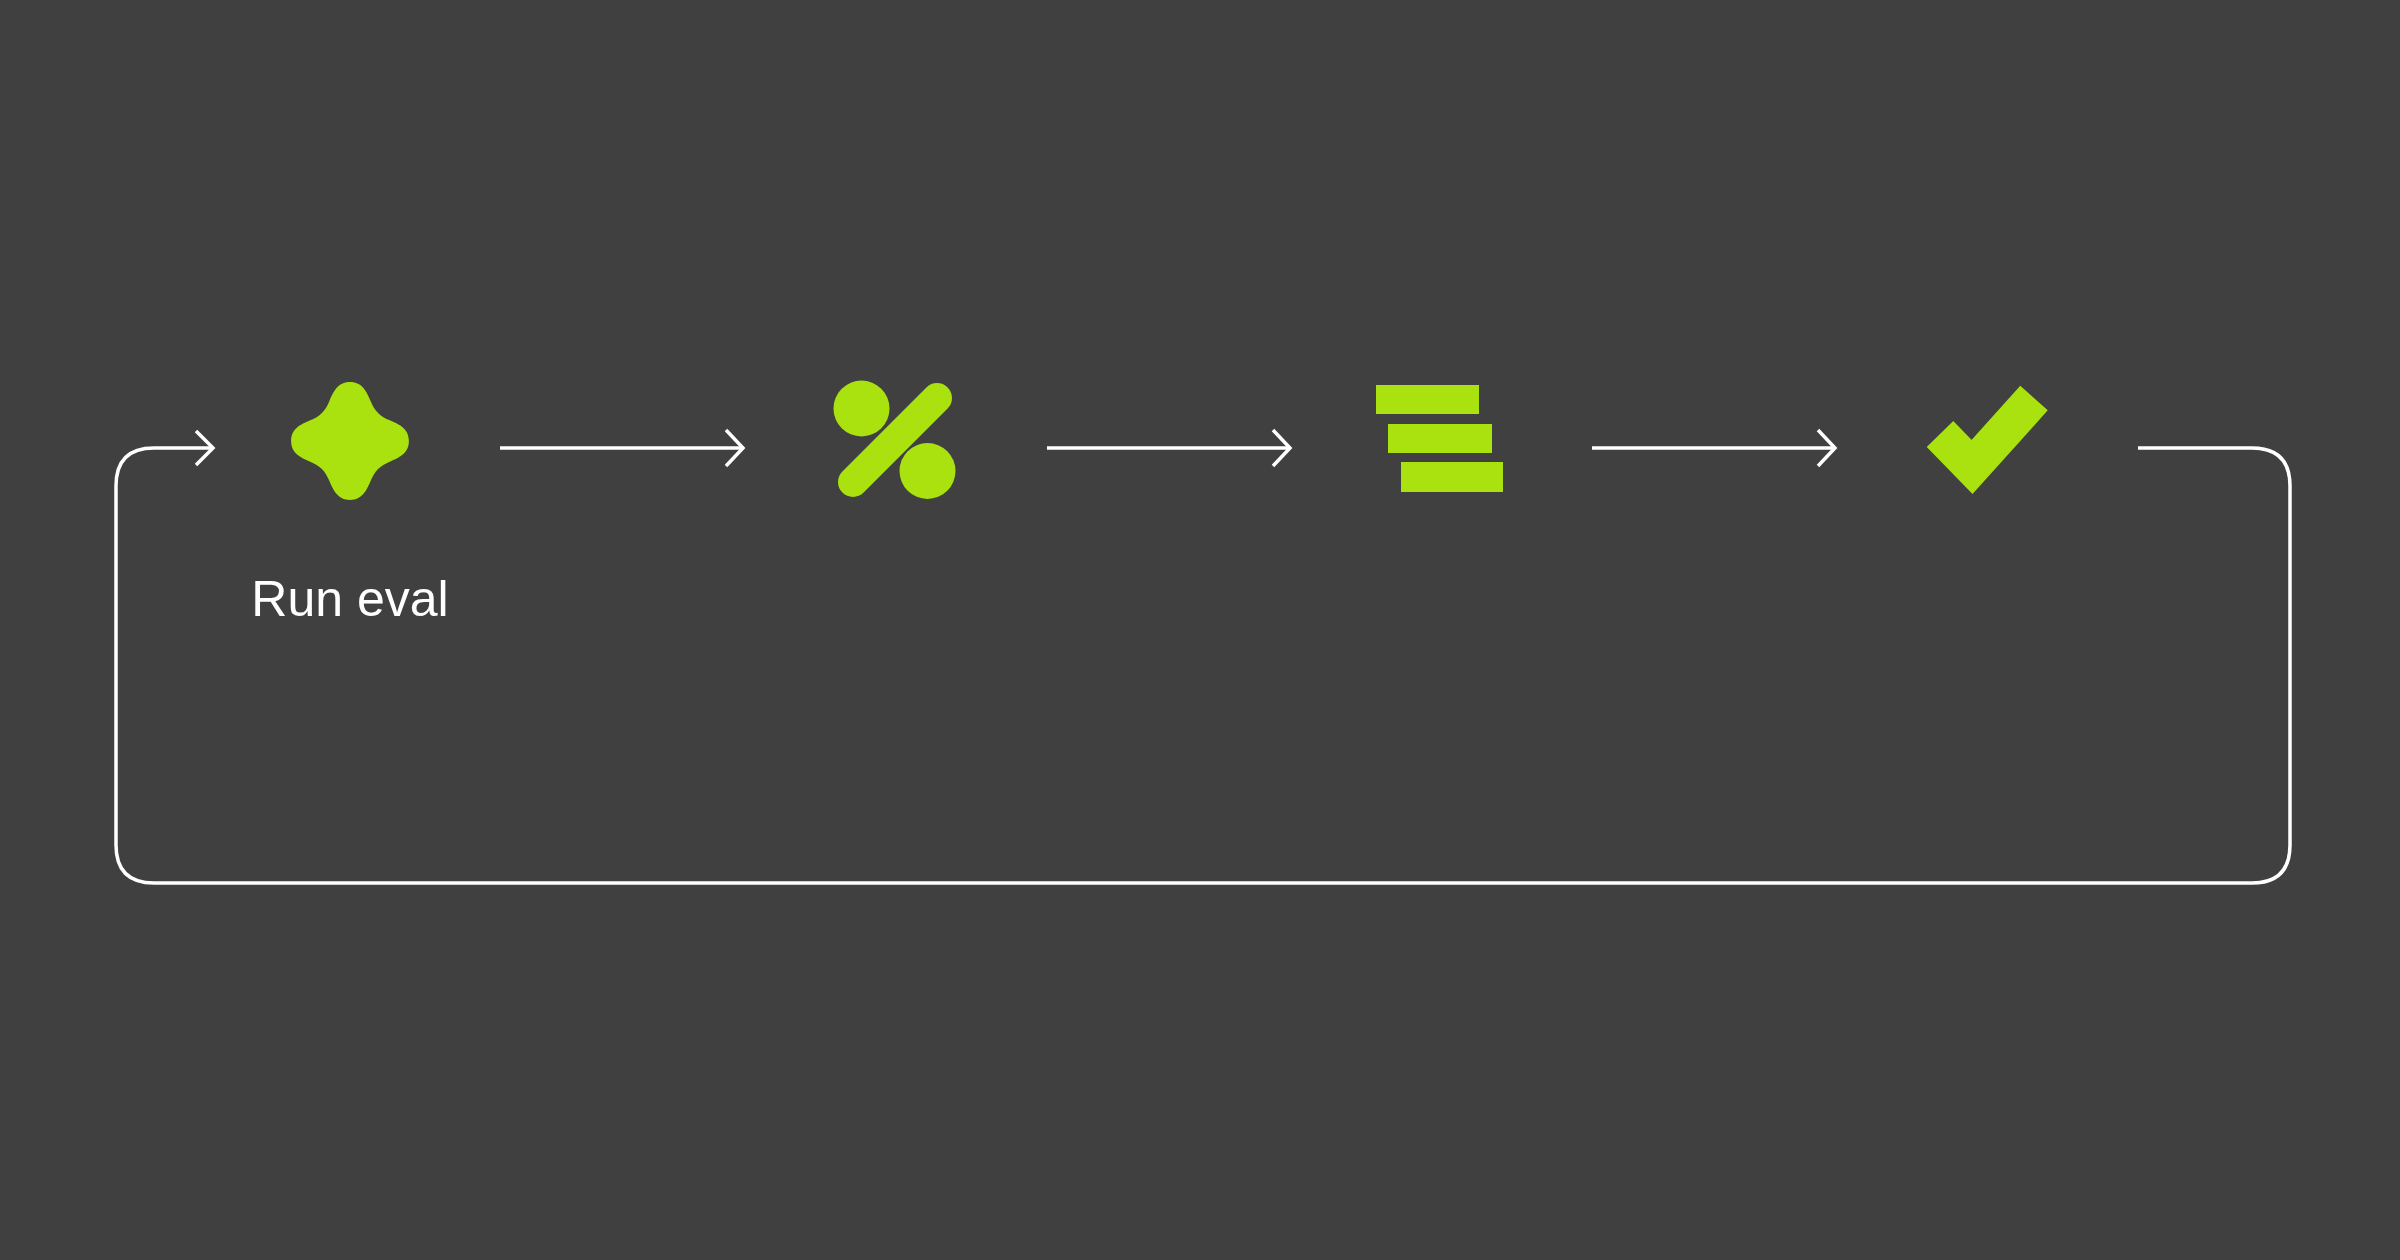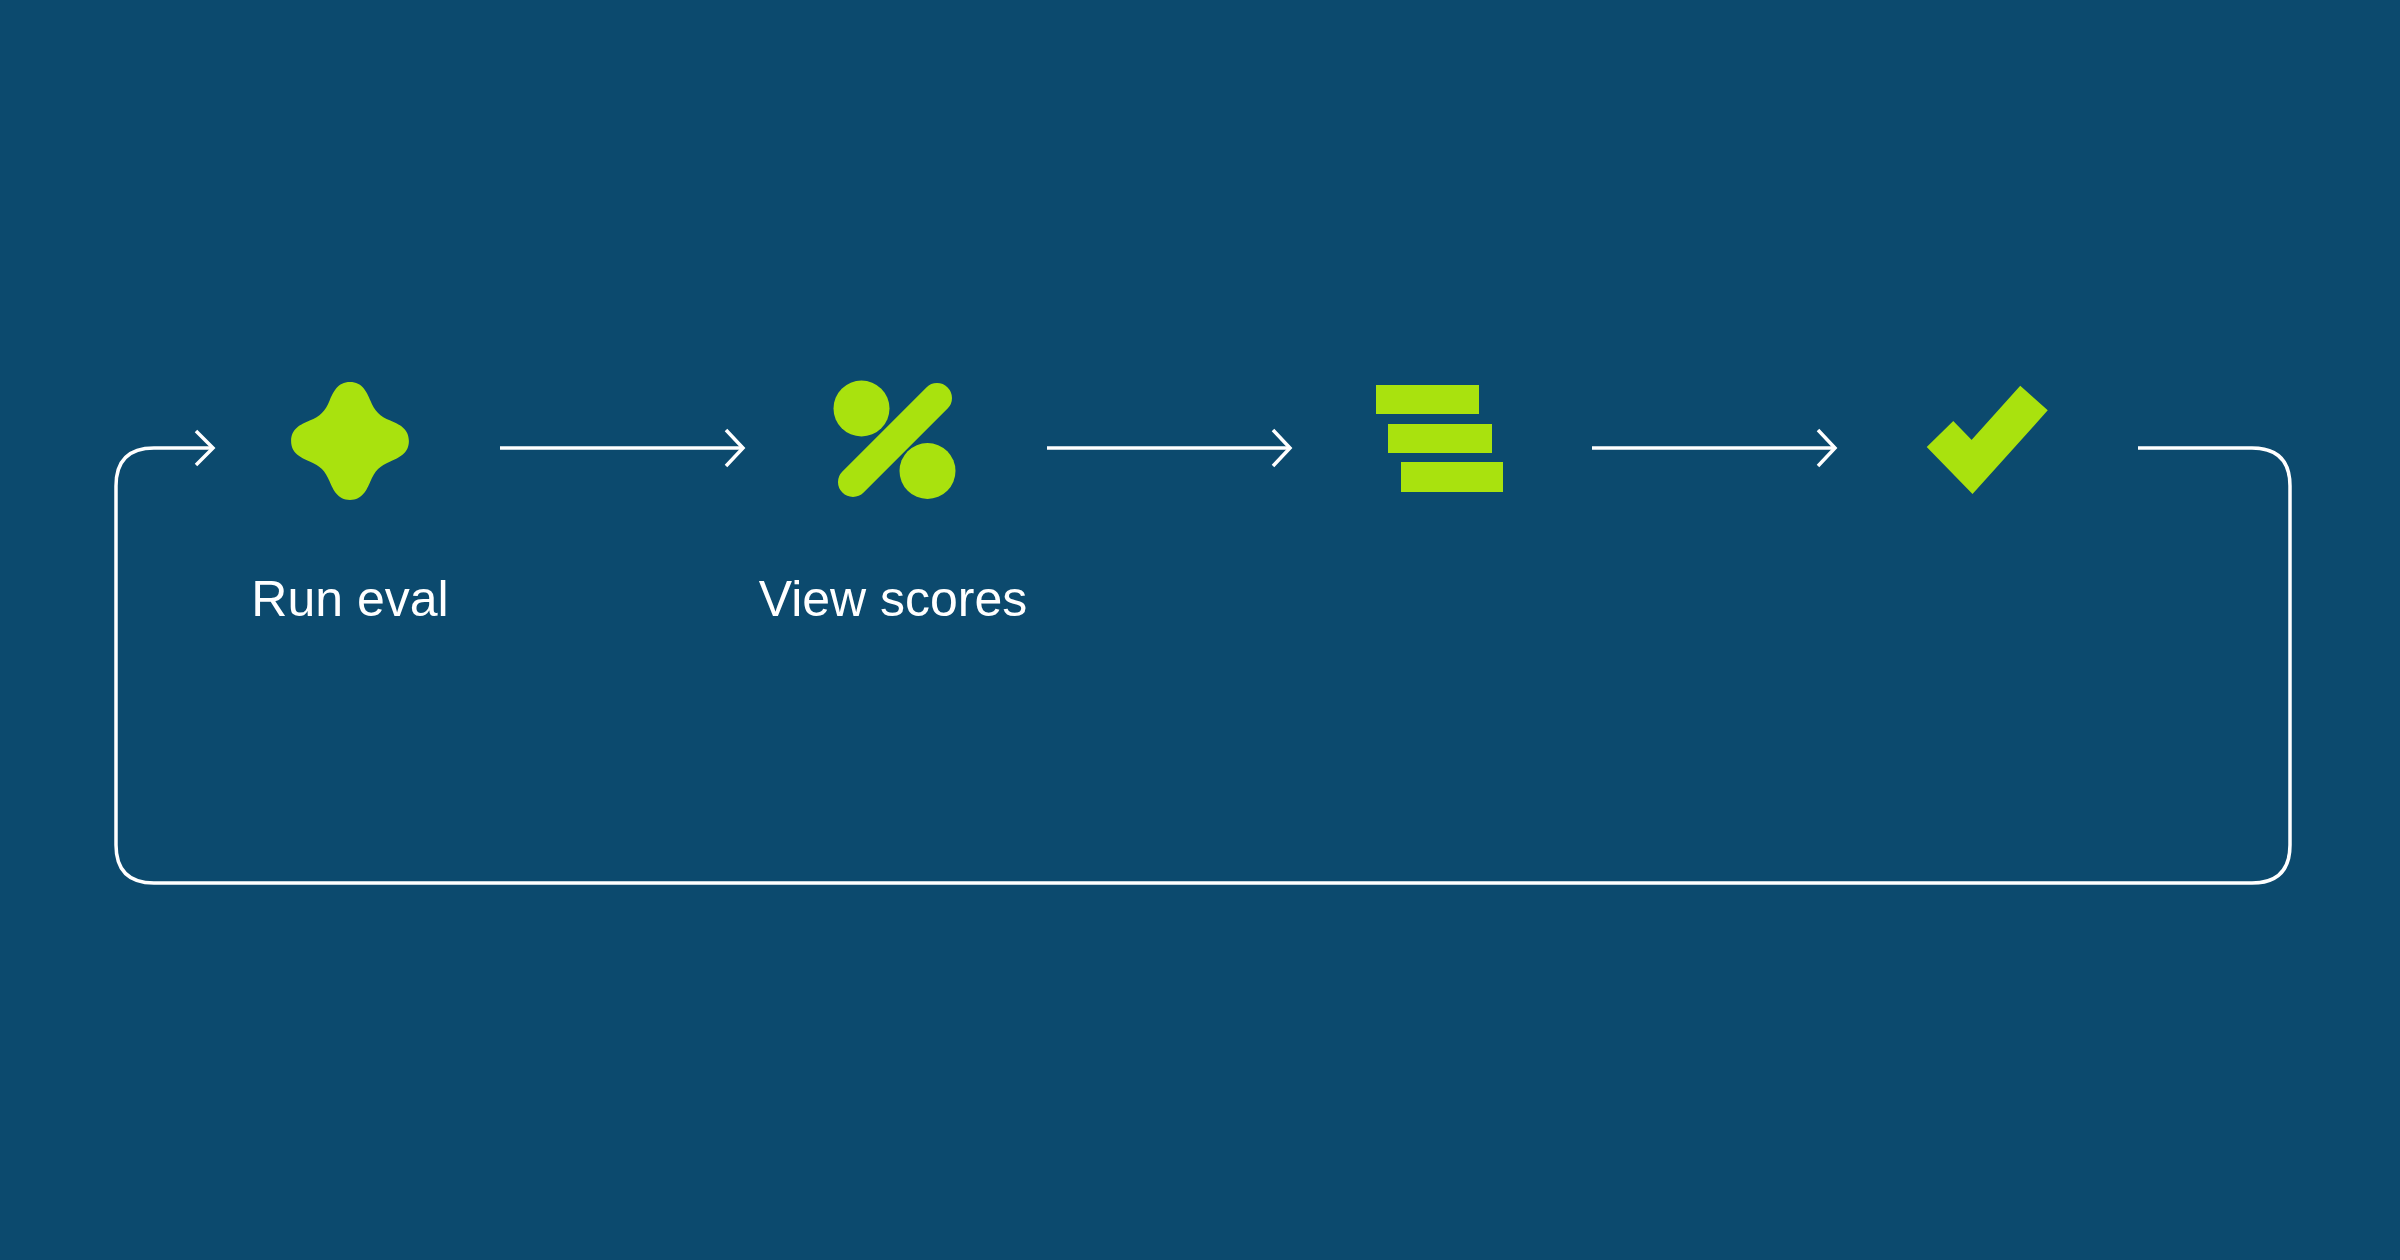--- a/index.html
+++ b/index.html
@@ -1,21 +1,21 @@
 <!DOCTYPE html>
 <html><head>
 <meta charset="utf-8">
 <style>
   * { margin: 0; padding: 0; box-sizing: border-box; }
   html, body { background: #000; }
   .canvas {
     position: relative;
     width: 2400px;
     height: 1260px;
-    background: #0c4a6e;
+    background: #404040;
     overflow: hidden;
     font-family: "Liberation Sans", "DejaVu Sans", sans-serif;
   }
   .connector-layer {
     position: absolute;
     left: 0; top: 0;
   }
   .step-icon {
     position: absolute;
   }
@@ -91,15 +91,14 @@
     <rect x="0" y="0" width="103" height="29" fill="#A9E20E"></rect>
     <rect x="12" y="39" width="104" height="29" fill="#A9E20E"></rect>
     <rect x="25" y="77" width="102" height="30" fill="#A9E20E"></rect>
   </svg>
 
   <svg class="step-icon" style="left:1917px; top:376px;" width="140" height="127" viewBox="0 0 140 127">
     <polyline points="23,58 55,91 117,22" fill="none" stroke="#A9E20E" stroke-width="37" stroke-linecap="butt" stroke-linejoin="miter"></polyline>
   </svg>
 
   <div class="step-label label-1">Run eval</div>
-  <div class="step-label label-2">View scores</div>
 
 </div>
 
 </body></html>

